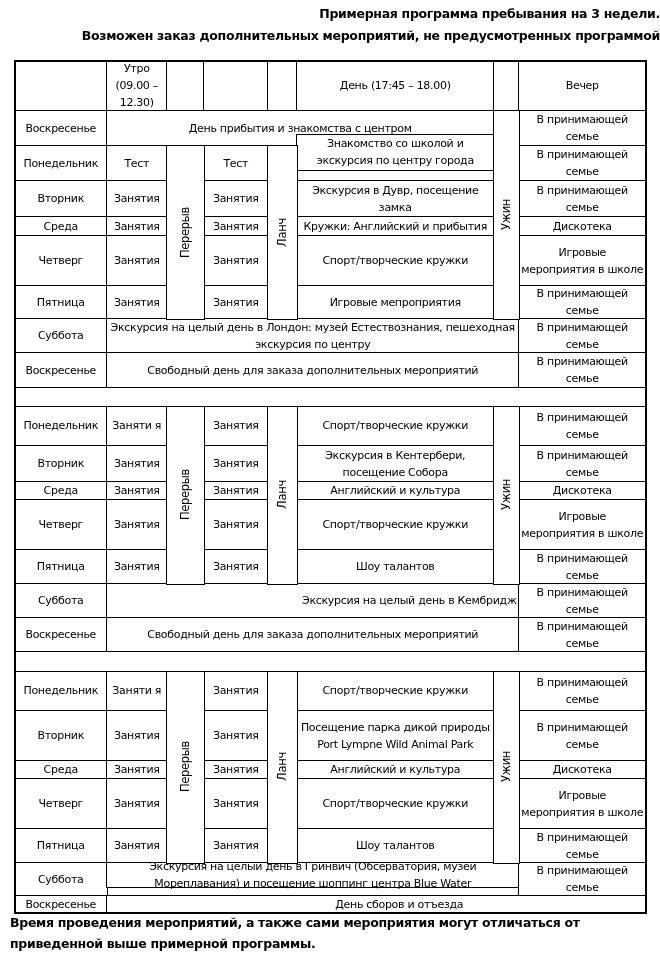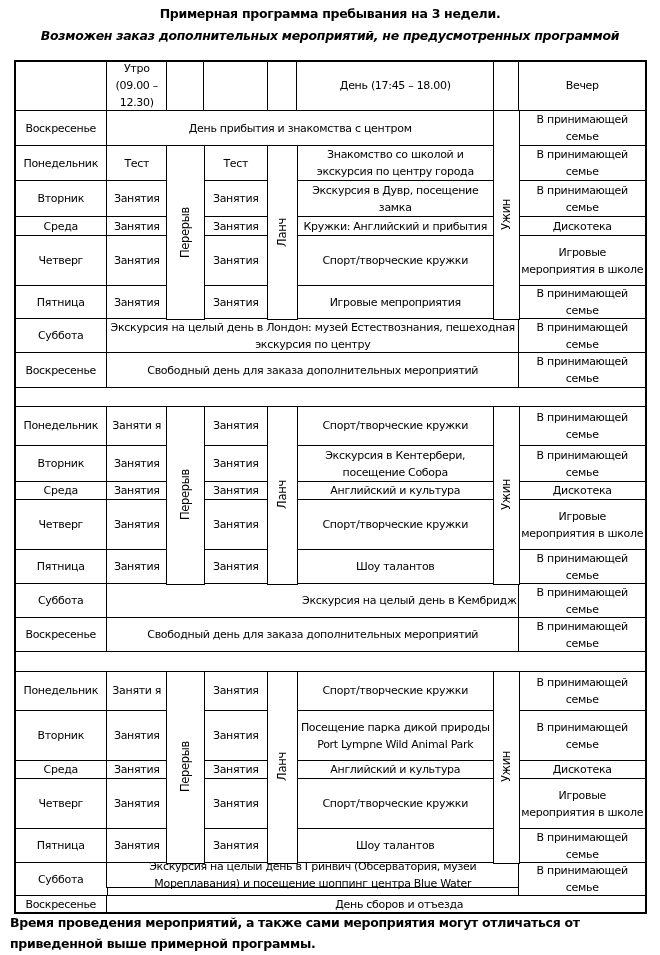--- a/index.html
+++ b/index.html
@@ -1,35 +1,35 @@
 <!DOCTYPE html>
 <html><head>
 <meta charset="utf-8">
 <style>
   html, body { margin:0; padding:0; background:#ffffff; }
   body { width:660px; height:955px; position:relative; overflow:hidden;
          font-family:"DejaVu Sans", sans-serif; color:#000; }
-  .title { position:absolute; left:0; width:660px; text-align:center;
+  .title { position:absolute; left:0; width:660px; text-align:right;
            font-weight:bold; font-size:12.5px; letter-spacing:-0.3px; }
   .footer { position:absolute; left:10px; width:645px; font-weight:bold;
             font-size:12.5px; line-height:21px; letter-spacing:-0.3px; }
   #grid { position:absolute; left:0; top:0; width:660px; height:955px; }
   .cell { position:absolute; box-sizing:border-box; border:1.5px solid #000;
           display:flex; align-items:center; justify-content:center;
           text-align:center; font-size:11px; line-height:17px;
           letter-spacing:-0.3px; padding:0 2px; background:#fff; }
   .cell.vert span { transform:rotate(-90deg); white-space:nowrap;
           font-size:11.5px; display:inline-block; }
   .outer { position:absolute; box-sizing:border-box; border:2px solid #000; pointer-events:none; }
 </style>
 </head>
 <body>
 
 <div class="title" style="top:6px;">Примерная программа пребывания на 3 недели.</div>
-<div class="title" style="top:28px;font-style:italic;">Возможен заказ дополнительных мероприятий, не предусмотренных программой</div>
+<div class="title" style="top:28px;">Возможен заказ дополнительных мероприятий, не предусмотренных программой</div>
 
 <div id="grid">
     <div class="cell" style="left: 14px; top: 60px; width: 93.5px; height: 51.5px;">
       <span></span>
     </div>
     <div class="cell" style="left: 106px; top: 60px; width: 61.5px; height: 51.5px;">
       <span>Утро (09.00 – 12.30)</span>
     </div>
     <div class="cell" style="left: 166px; top: 60px; width: 38.5px; height: 51.5px;">
       <span></span>
@@ -60,21 +60,21 @@
     </div>
     <div class="cell" style="left: 14px; top: 145px; width: 93.5px; height: 36.5px;">
       <span>Понедельник</span>
     </div>
     <div class="cell" style="left: 106px; top: 145px; width: 61.5px; height: 36.5px;">
       <span>Тест</span>
     </div>
     <div class="cell" style="left: 203px; top: 145px; width: 65.5px; height: 36.5px;">
       <span>Тест</span>
     </div>
-    <div class="cell" style="left: 296px; top: 145px; width: 198.5px; height: 36.5px;">
+    <div class="cell" style="left: 296px; top: 134px; width: 198.5px; height: 36.5px;">
       <span>Знакомство со школой и экскурсия по центру города</span>
     </div>
     <div class="cell" style="left: 518px; top: 145px; width: 128.5px; height: 36.5px;">
       <span>В принимающей семье</span>
     </div>
     <div class="cell" style="left: 14px; top: 180px; width: 93.5px; height: 37.5px;">
       <span>Вторник</span>
     </div>
     <div class="cell" style="left: 106px; top: 180px; width: 61.5px; height: 37.5px;">
       <span>Занятия</span>

